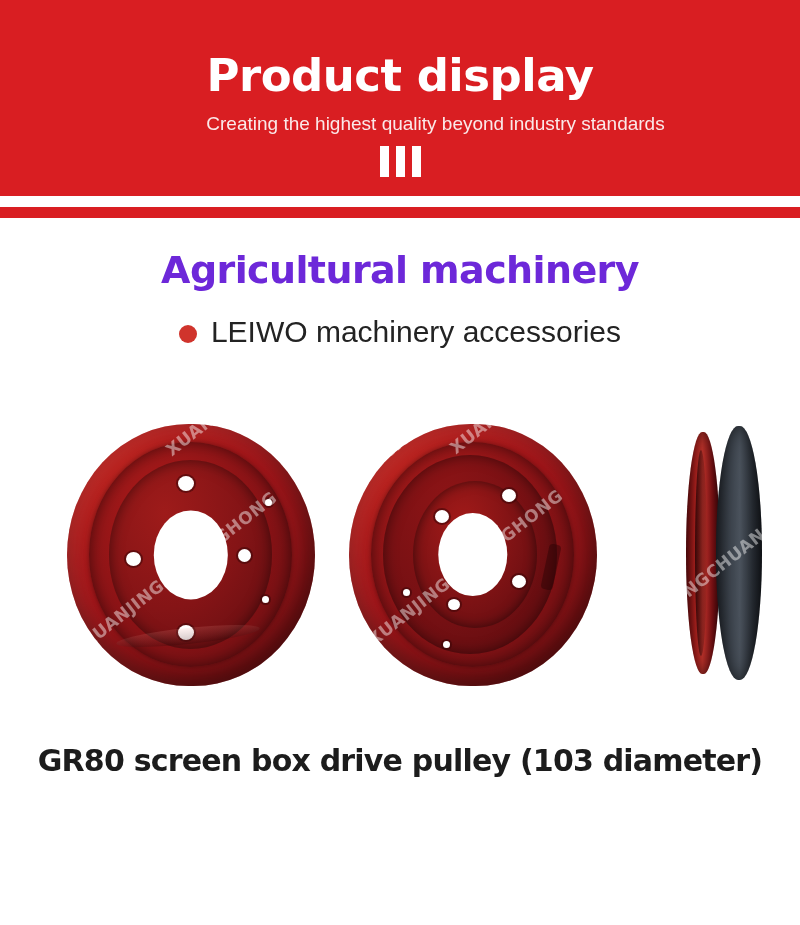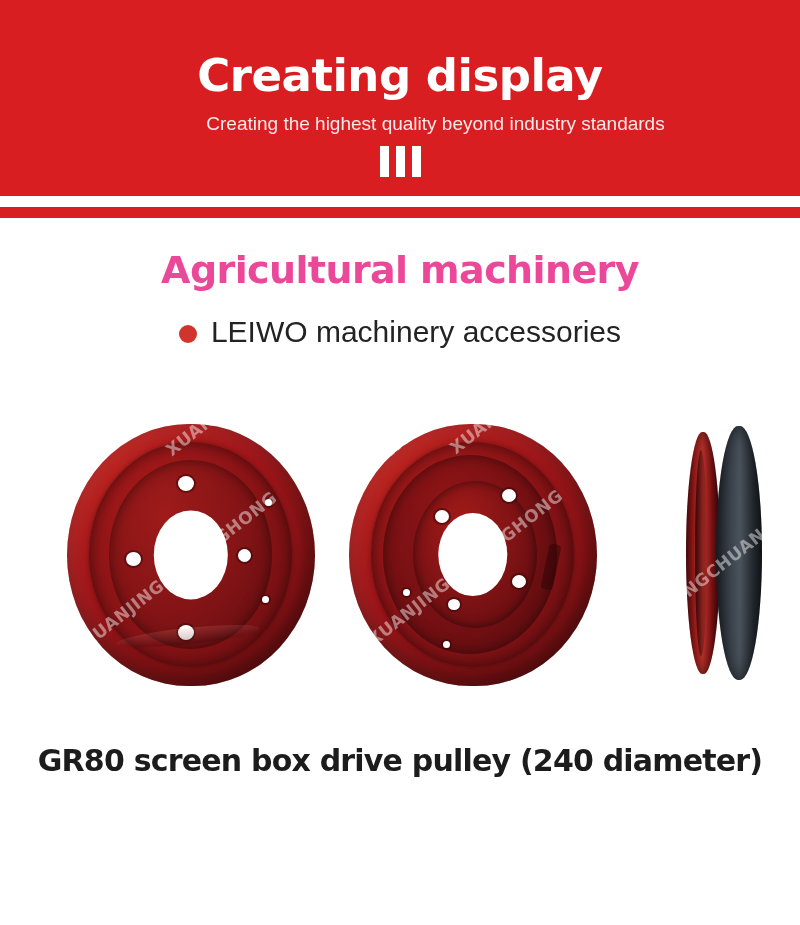--- a/index.html
+++ b/index.html
@@ -79,21 +79,21 @@
     background: #d91e22;
   }
 
   
   .section-heading {
     position: absolute;
     left: 0;
     top: 247px;
     width: 800px;
     text-align: center;
-    color: #ec4899;
+    color: #6d28d9;
     font-family: "DejaVu Sans", sans-serif;
     font-weight: bold;
     font-size: 38px;
     letter-spacing: -0.6px;
     line-height: 46px;
     white-space: nowrap;
   }
   .section-subheading {
     position: absolute;
     left: 0;
@@ -298,21 +298,21 @@
     font-size: 30px;
     letter-spacing: -0.8px;
     line-height: 38px;
     white-space: nowrap;
   }
 </style>
 </head>
 <body>
 
 <div class="header-banner">
-  <div class="header-title">Creating display</div>
+  <div class="header-title">Product display</div>
 
   <div class="header-subtitle">Creating the highest quality beyond industry standards</div>
 
   <div class="header-marks">
     <span class="bar"></span>
     <span class="bar"></span>
     <span class="bar"></span>
   </div>
 </div>
 
@@ -375,13 +375,13 @@
     </div>
     <div class="watermark-layer">
       <span class="wm dim" style="left:-28px;top:110px;">XUANJINGCHUANGHONG</span>
       <span class="wm dim" style="left:10px;top:248px;">XUANJINGCHUANGHONG</span>
       <span class="wm dim" style="left:46px;top:24px;">XUANJINGCHUANGHONG</span>
     </div>
   </div>
 
 </div>
 
-<div class="product-caption">GR80 screen box drive pulley (240 diameter)</div>
+<div class="product-caption">GR80 screen box drive pulley (103 diameter)</div>
 
 </body></html>

